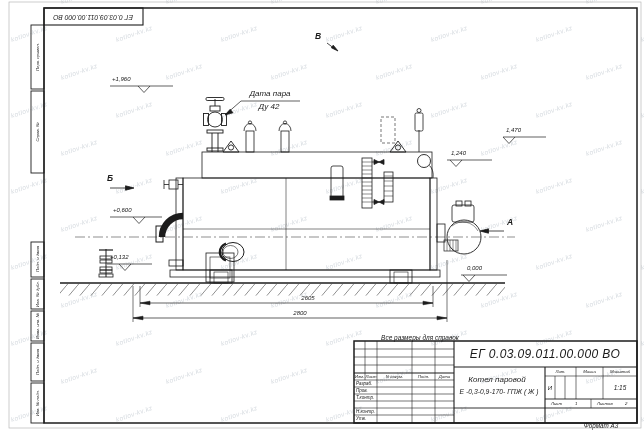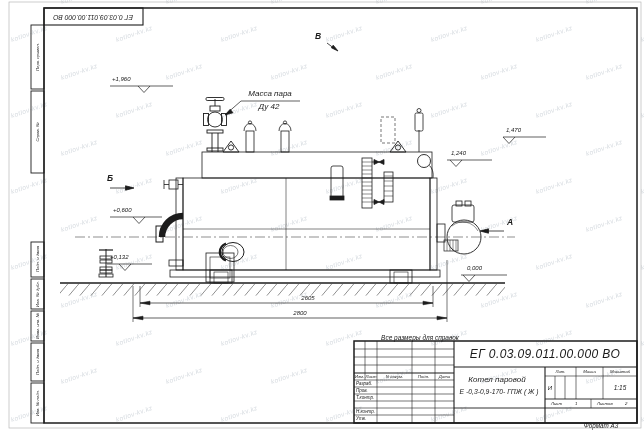--- a/index.html
+++ b/index.html
@@ -359,21 +359,21 @@
   <span class="t rot90 marginlbl" style="left:37.5px;top:362px;">Подп. и дата</span>
   <span class="t rot90 marginlbl" style="left:37.5px;top:403px;">Инв. № подл.</span>
 
   <span class="t lvl" style="left:112px;top:76px;">+1,960</span>
   <span class="t lvl" style="left:113px;top:207px;">+0,600</span>
   <span class="t lvl" style="left:110px;top:254px;">+0,132</span>
   <span class="t lvl" style="left:506px;top:127px;">1,470</span>
   <span class="t lvl" style="left:451px;top:150px;">1,240</span>
   <span class="t lvl" style="left:467px;top:265px;">0,000</span>
 
-  <span class="t ctr" style="left:270px;top:94px;font-size:8px;">Масса пара</span>
+  <span class="t ctr" style="left:270px;top:94px;font-size:8px;">Дата пара</span>
   <span class="t ctr" style="left:269px;top:107px;font-size:8px;">Ду 42</span>
 
   <span class="t view" style="left:315px;top:32px;">В</span>
   <span class="t view" style="left:107px;top:174px;">Б</span>
   <span class="t view" style="left:507px;top:218px;">А</span>
 
   <span class="t dim ctr" style="left:308px;top:298px;">2605</span>
   <span class="t dim ctr" style="left:300px;top:313px;">2800</span>
 
   <span class="t ctr" style="left:420px;top:338px;font-size:6.5px;">Все размеры для справок</span>

